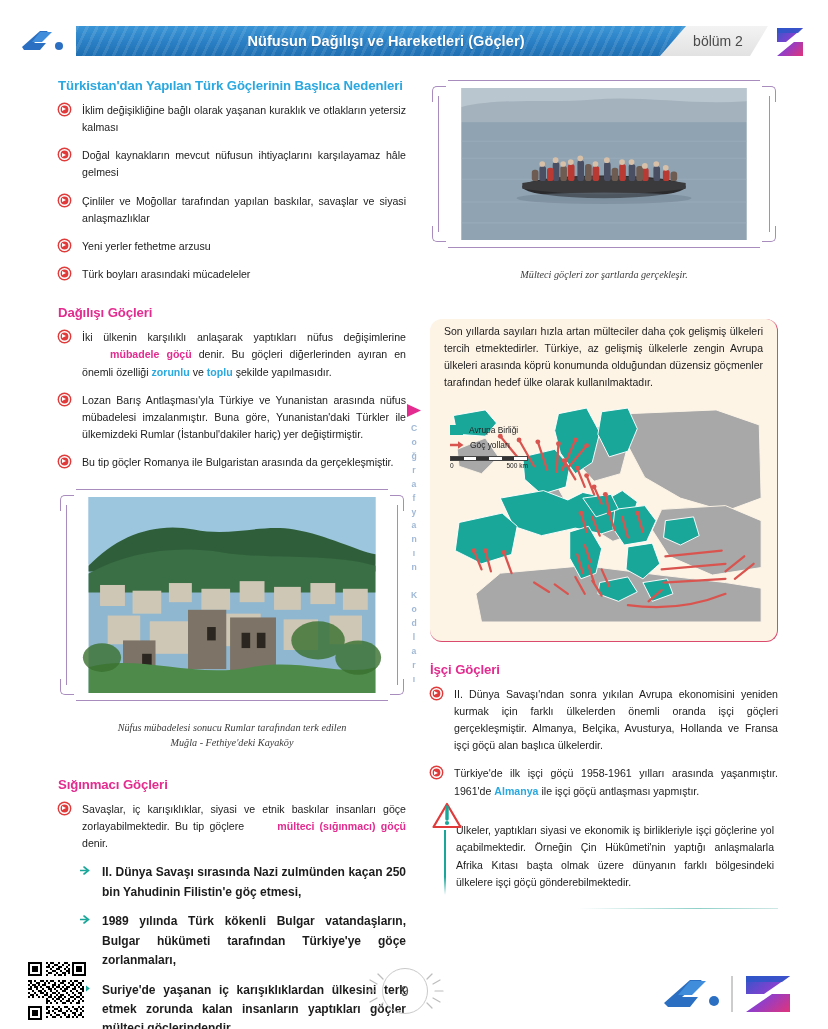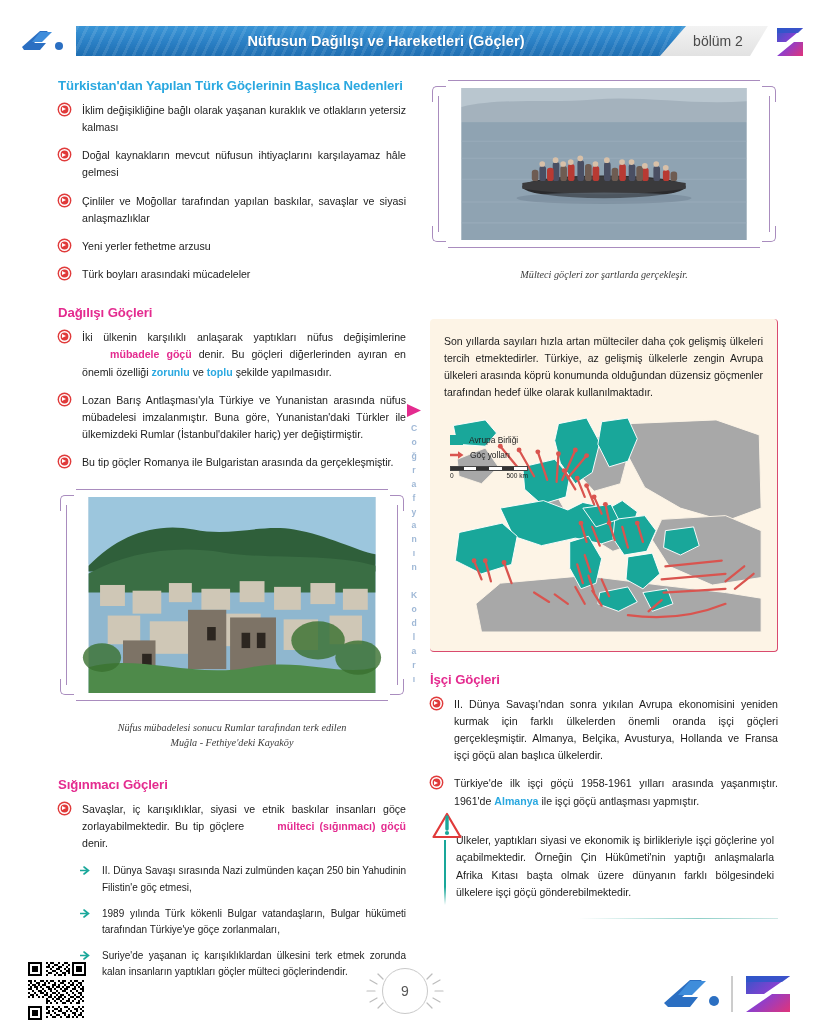--- a/index.html
+++ b/index.html
@@ -63,21 +63,21 @@
   }
   ul.blist > li .bul::after{
     content:""; position:absolute; left:3px; top:3.2px;
     width:0;height:0; border-left:4px solid #fff;
     border-top:2.4px solid transparent; border-bottom:2.4px solid transparent;
   }
 
   ul.sublist { list-style:none; margin-left:22px; margin-top:9px; }
   ul.sublist > li {
     position:relative; padding-left:22px; margin-bottom:10px;
-    font-size:10px; line-height:1.62; color:#1c1c1c; text-align:justify;
+    font-size:12px; line-height:1.62; color:#1c1c1c; text-align:justify;font-weight:bold;
   }
   ul.sublist > li .sbul {
     position:absolute; left:0; top:3px; width:11px; height:9px;
   }
 
   .hl-pink { color:#e42b8f; font-weight:bold;padding-left:28px; }
   .hl-blue { color:#2aa8e0; font-weight:bold; }
 
   
   .photo-wrap { position:relative; }
@@ -102,23 +102,23 @@
   
   .vtab { position:absolute; left:405px; top:404px; width:18px; text-align:center; }
   .vtab .vtab-arrow {
     width:14px;height:13px;background:#e42b8f;margin:0 auto 5px auto;
     -webkit-clip-path: polygon(0 0, 100% 50%, 0 100%); clip-path: polygon(0 0, 100% 50%, 0 100%);
   }
   .vtab .vtab-letters { font-size:8.6px; font-weight:bold; color:#9fb8d6; line-height:1.62; }
 
   
   .infobox {
-    position:relative; background:#fdf4e6; border-radius:4px;
+    position:relative; background:#fdf4e6; border-radius:12px;
     border-right:1.6px solid #d94a6e; border-bottom:1.6px solid #d94a6e;
-    padding:14px 14px 12px 14px; overflow:hidden;
+    padding:4px 14px 12px 14px; overflow:hidden;
   }
   .infobox p {
     font-size:10.5px; line-height:1.62; color:#1c1c1c; text-align:justify; margin-bottom:10px;
   }
   .map-holder { position:relative; width:100%; height:228px; }
   .map-legend { position:absolute; left:6px; top:24px; z-index:5; }
   .lg-row { display:flex; align-items:center; gap:6px; margin-bottom:5px; }
   .lg-sw { width:13px; height:10px; background:#19a79a; }
   .lg-ar { width:14px; height:10px; position:relative; }
   .lg-txt { font-size:8.4px; color:#222; }

